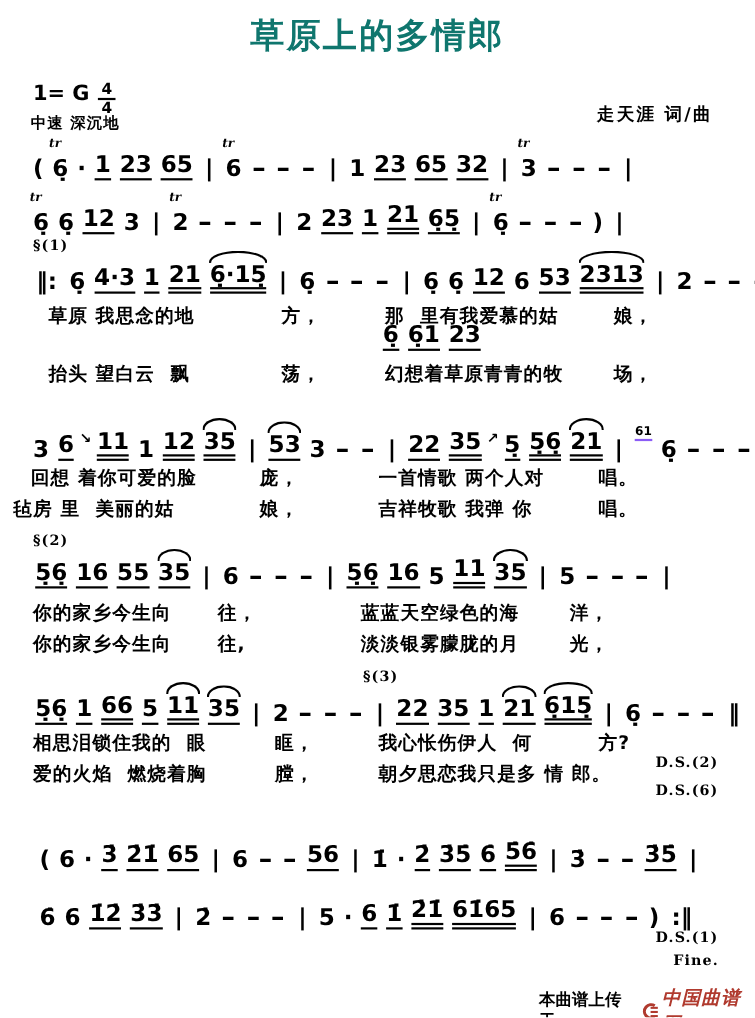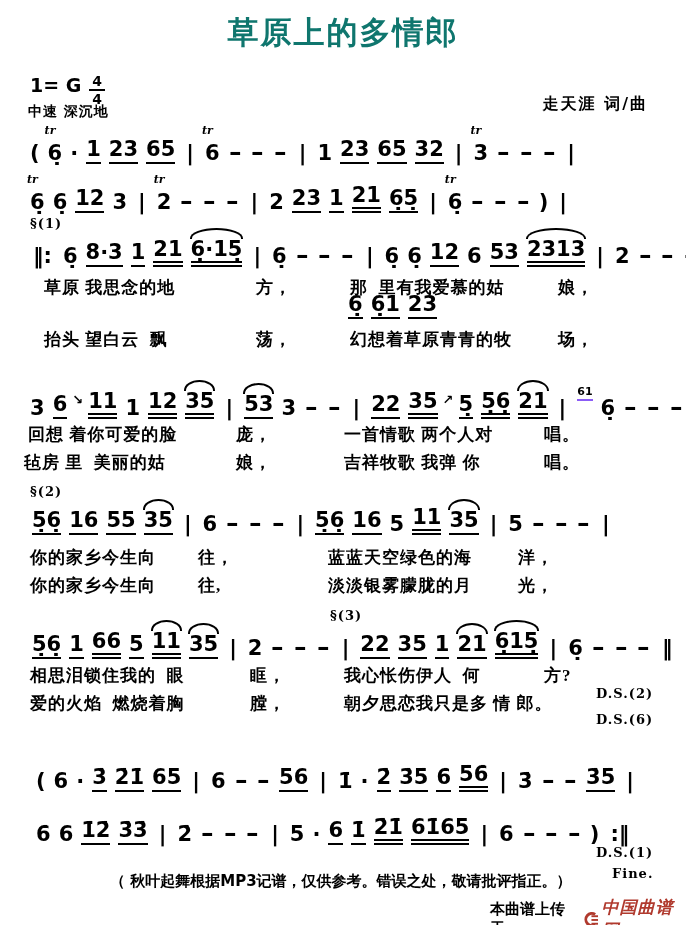--- a/index.html
+++ b/index.html
@@ -26,21 +26,21 @@
   .bar{margin:0 7px;}
   .dash{margin:0 7px;transform:scaleX(1.5);}
   .arc::before{content:"";position:absolute;top:-10px;left:-1px;right:-1px;height:9px;
         border:2px solid #000;border-bottom:none;border-radius:100% 100% 0 0 / 190% 190% 0 0;}
   .tr::after{content:"tr";position:absolute;top:-17px;left:-3px;font-size:11px;
         font-style:italic;font-weight:bold;font-family:"DejaVu Serif",serif;}
   .grace{font-size:11px;margin-bottom:18px;border-bottom:2px solid #8b5cf6;padding-bottom:1px;}
   .slide{font-size:13px;margin:0 1px 12px;}
   .slabel{position:absolute;font-size:13px;font-weight:bold;letter-spacing:1px;
         font-family:"DejaVu Serif",serif;}
-  .lyric{position:absolute;font-size:17px;font-weight:bold;white-space:pre;letter-spacing:1px;font-family:Liberation Serif, serif;}
+  .lyric{position:absolute;font-size:17px;font-weight:bold;white-space:pre;letter-spacing:1px;}
   .footnote{position:absolute;font-size:15px;font-weight:bold;}
   .watermark{position:absolute;display:flex;align-items:center;font-size:15px;font-weight:bold;}
   .logo{display:inline-flex;align-items:center;margin-left:8px;font-size:17px;
         font-weight:bold;font-style:italic;letter-spacing:1px;}
   .logo-text{margin-left:3px;}
 </style>
 </head>
 <body>
 
 <div class="page">
@@ -100,21 +100,21 @@
         <span class="tok tr">6̣</span>
         <span class="tok dash">-</span>
         <span class="tok dash">-</span>
         <span class="tok dash">-</span>
         <span class="tok">)</span>
         <span class="tok bar">|</span>
       </div>
       <div class="mline" style="position: absolute; left: 26px; top: 238px;">
         <span class="tok bar">‖:</span>
         <span class="tok">6̣</span>
-        <span class="tok u1">8·3</span>
+        <span class="tok u1">4·3</span>
         <span class="tok u1">1</span>
         <span class="tok u2">21</span>
         <span class="tok arc u2">6̣·15̣</span>
         <span class="tok bar">|</span>
         <span class="tok">6̣</span>
         <span class="tok dash">-</span>
         <span class="tok dash">-</span>
         <span class="tok dash">-</span>
         <span class="tok bar">|</span>
         <span class="tok">6̣</span>
@@ -272,42 +272,41 @@
       <div class="lyric" style="position: absolute; left: 350px; top: 276px;">那  里有我爱慕的姑</div>
       <div class="lyric" style="position: absolute; left: 558px; top: 276px;">娘，</div>
       <div class="lyric" style="position: absolute; left: 44px; top: 328px;">抬头 望白云  飘</div>
       <div class="lyric" style="position: absolute; left: 256px; top: 328px;">荡，</div>
       <div class="lyric" style="position: absolute; left: 350px; top: 328px;">幻想着草原青青的牧</div>
       <div class="lyric" style="position: absolute; left: 558px; top: 328px;">场，</div>
       <div class="lyric" style="position: absolute; left: 28px; top: 423px;">回想 着你可爱的脸</div>
       <div class="lyric" style="position: absolute; left: 236px; top: 423px;">庞，</div>
       <div class="lyric" style="position: absolute; left: 344px; top: 423px;">一首情歌 两个人对</div>
       <div class="lyric" style="position: absolute; left: 544px; top: 423px;">唱。</div>
-      <div class="lyric" style="position: absolute; left: 24px; top: 451px;">毡房 里  美丽的姑</div>
+      <div class="lyric" style="position: absolute; left: 12px; top: 451px;">毡房 里  美丽的姑</div>
       <div class="lyric" style="position: absolute; left: 236px; top: 451px;">娘，</div>
       <div class="lyric" style="position: absolute; left: 344px; top: 451px;">吉祥牧歌 我弹 你</div>
       <div class="lyric" style="position: absolute; left: 544px; top: 451px;">唱。</div>
       <div class="lyric" style="position: absolute; left: 30px; top: 546px;">你的家乡今生向</div>
       <div class="lyric" style="position: absolute; left: 198px; top: 546px;">往，</div>
       <div class="lyric" style="position: absolute; left: 328px; top: 546px;">蓝蓝天空绿色的海</div>
       <div class="lyric" style="position: absolute; left: 518px; top: 546px;">洋，</div>
       <div class="lyric" style="position: absolute; left: 30px; top: 574px;">你的家乡今生向</div>
       <div class="lyric" style="position: absolute; left: 198px; top: 574px;">往,</div>
       <div class="lyric" style="position: absolute; left: 328px; top: 574px;">淡淡银雾朦胧的月</div>
       <div class="lyric" style="position: absolute; left: 518px; top: 574px;">光，</div>
       <div class="lyric" style="position: absolute; left: 30px; top: 664px;">相思泪锁住我的  眼</div>
       <div class="lyric" style="position: absolute; left: 250px; top: 664px;">眶，</div>
       <div class="lyric" style="position: absolute; left: 344px; top: 664px;">我心怅伤伊人  何</div>
       <div class="lyric" style="position: absolute; left: 544px; top: 664px;">方?</div>
       <div class="lyric" style="position: absolute; left: 30px; top: 692px;">爱的火焰  燃烧着胸</div>
       <div class="lyric" style="position: absolute; left: 250px; top: 692px;">膛，</div>
       <div class="lyric" style="position: absolute; left: 344px; top: 692px;">朝夕思恋我只是多 情 郎。</div>
     </div>
 
-  <div class="footnote" style="left:110px;top:872px;">（ 秋叶起舞根据MP3记谱，仅供参考。错误之处，敬请批评指正。）</div>
   <div class="watermark" style="left:490px;top:896px;">
     <span>本曲谱上传于</span>
     <span class="logo" style="color: rgb(176, 58, 46);">
       <svg width="17" height="17" viewBox="0 0 17 17">
         <path d="M13 3 A6.5 6.5 0 1 0 13 14" fill="none" stroke="#b03a2e" stroke-width="3"></path>
         <rect x="9" y="4" width="7" height="2" fill="#b03a2e"></rect>
         <rect x="9" y="8" width="7" height="2" fill="#b03a2e"></rect>
         <rect x="9" y="12" width="7" height="2" fill="#b03a2e"></rect>
       </svg>
       <span class="logo-text">中国曲谱网</span>

